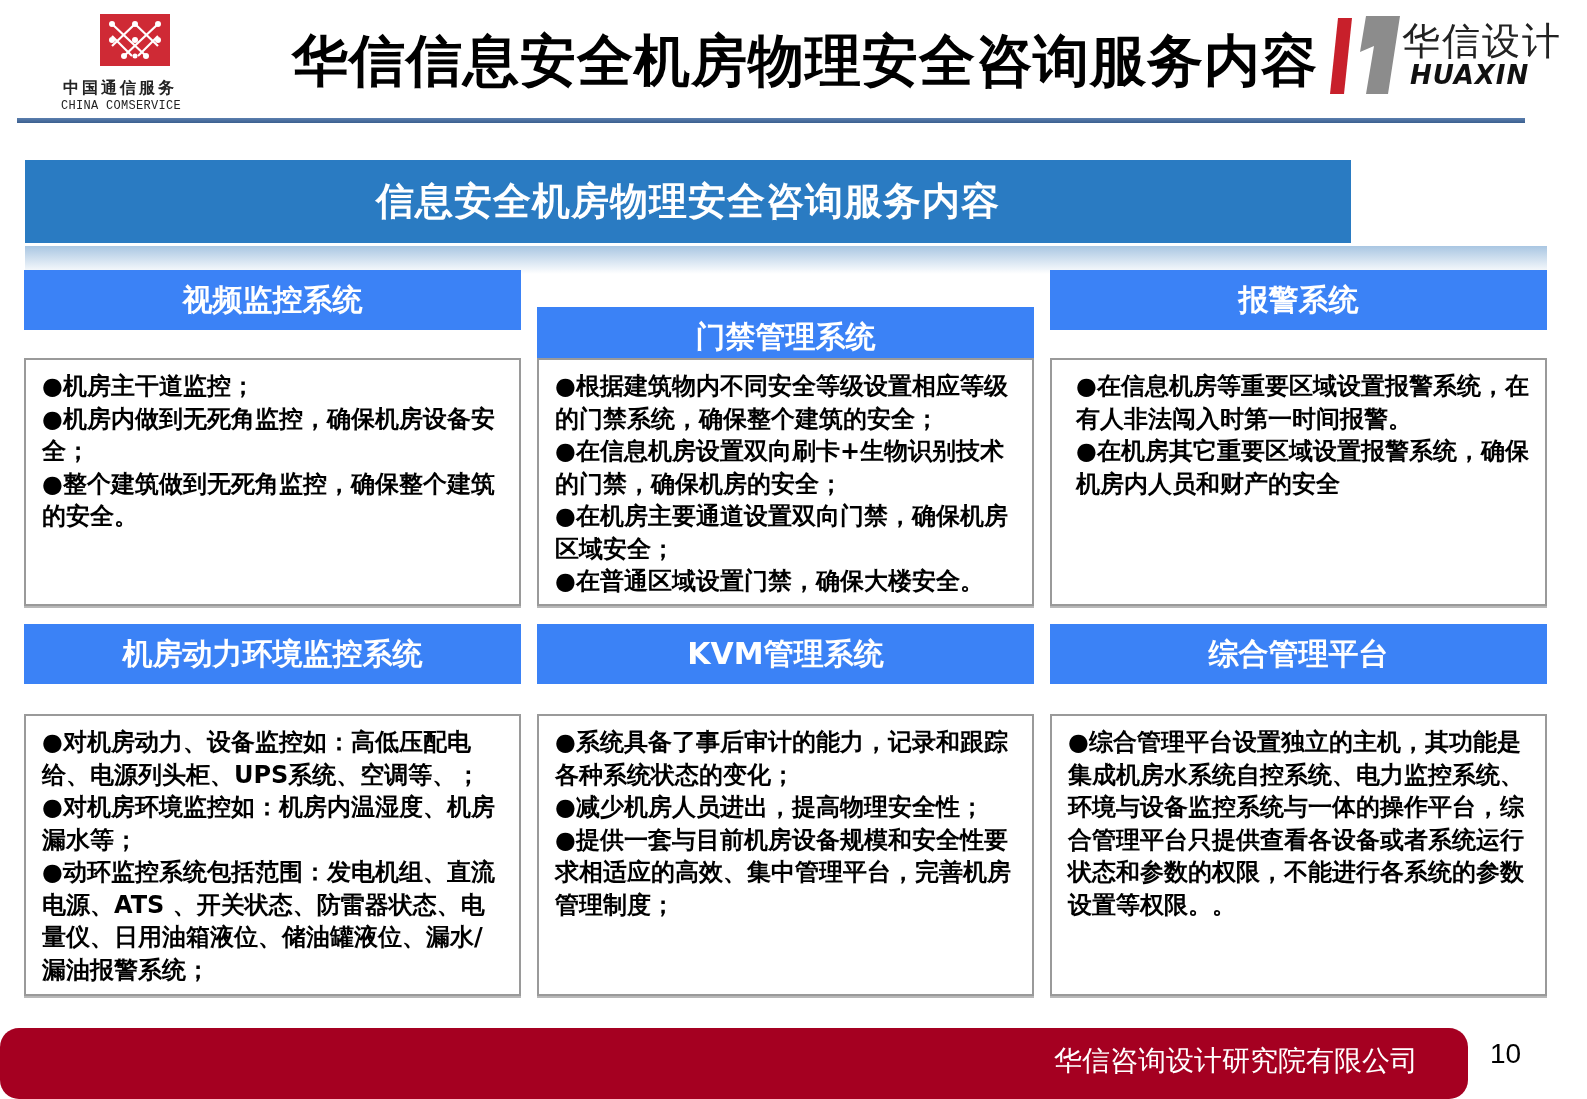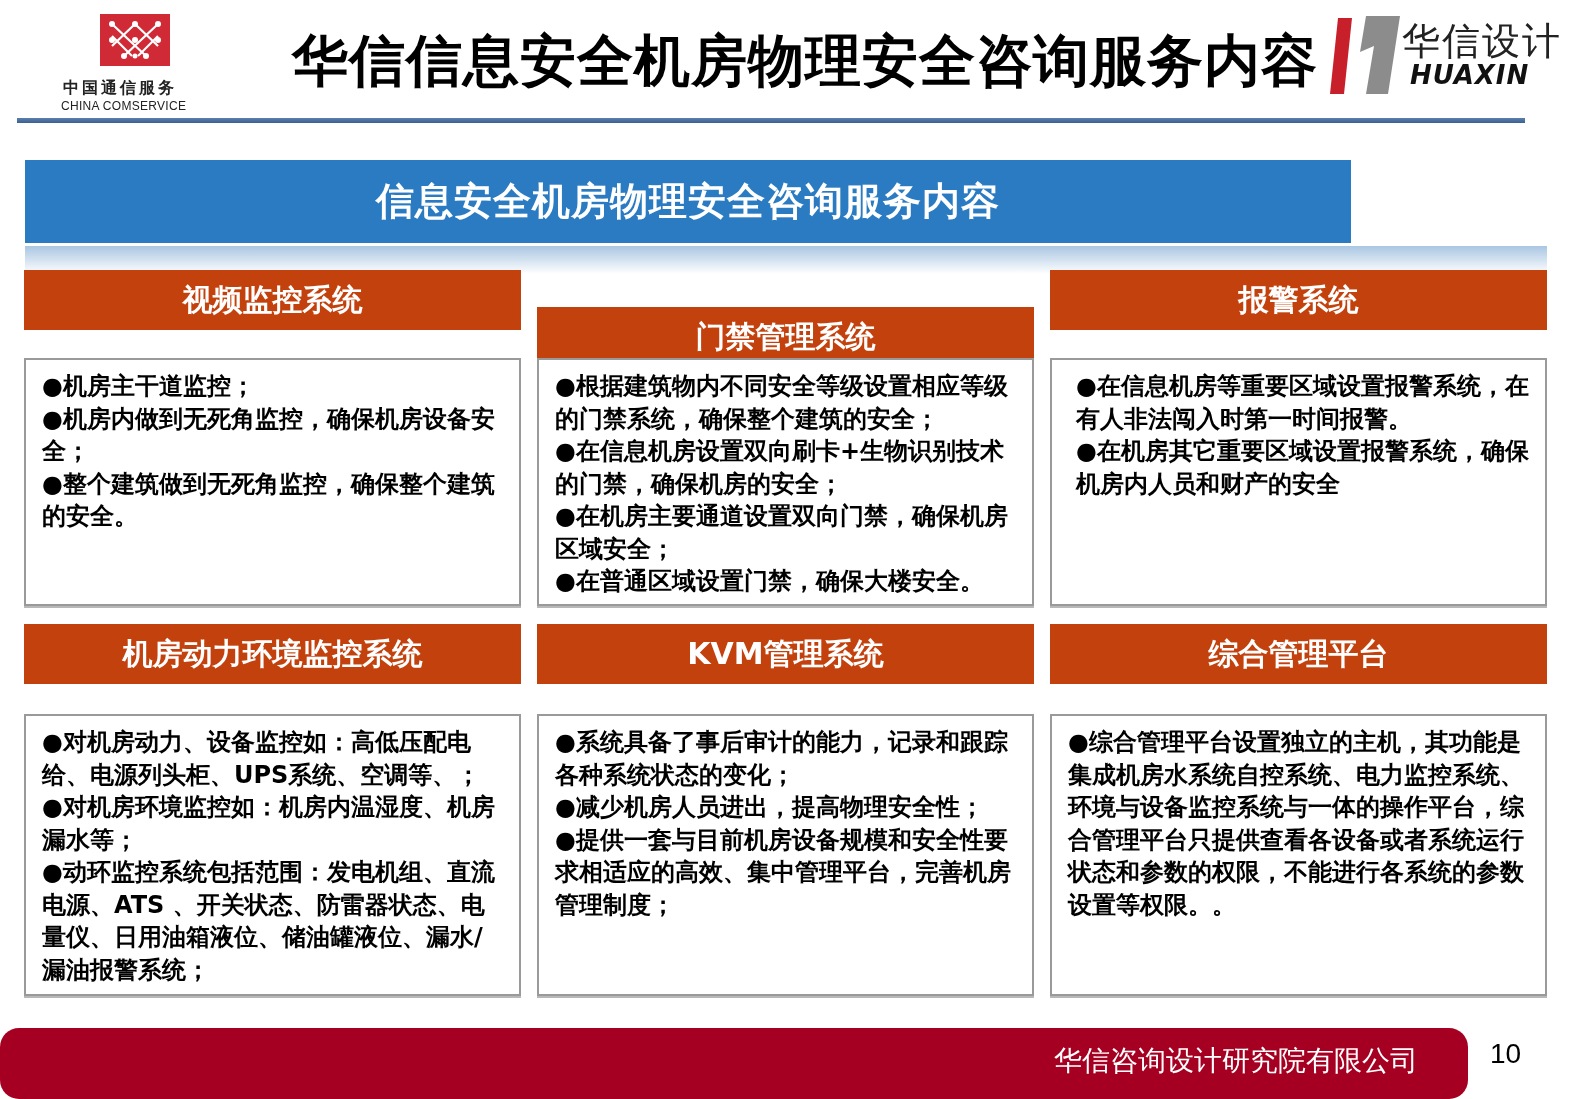--- a/index.html
+++ b/index.html
@@ -4,39 +4,39 @@
 <style>
   * { box-sizing: border-box; margin: 0; padding: 0; }
   html, body { width: 1587px; height: 1099px; background: #ffffff; overflow: hidden; }
   body { position: relative; font-family: "DejaVu Sans", "Liberation Sans", sans-serif; color: #000; }
 
   
   .logo-left { position: absolute; left: 55px; top: 12px; width: 160px; height: 100px; }
   .logo-mark { position: absolute; left: 45px; top: 2px; width: 70px; height: 52px; background: #cf2a35; }
   .logo-mark svg { width: 100%; height: 100%; }
   .logo-cn { position: absolute; left: 8px; top: 66px; font-size: 16px; letter-spacing: 3px; color: #222; font-weight: bold; white-space: nowrap; }
-  .logo-en { position: absolute; left: 6px; top: 87px; font-family: Liberation Sans, sans-serif; font-size: 12px; color: #222; white-space: nowrap; letter-spacing: 0.3px; }
+  .logo-en { position: absolute; left: 6px; top: 87px; font-family: Liberation Mono, monospace; font-size: 12px; color: #222; white-space: nowrap; letter-spacing: 0.3px; }
 
   .page-title { position: absolute; left: 292px; top: 26px; font-size: 56px; font-weight: bold; letter-spacing: 1px; white-space: nowrap; line-height: 70px; color: #000; text-align: center; }
 
   .logo-right { position: absolute; left: 1330px; top: 8px; width: 250px; height: 95px; }
   .logo-right .mark { position: absolute; left: 0; top: 0; width: 70px; height: 88px; }
   .logo-right .cn { position: absolute; left: 72px; top: 8px; font-size: 38px; color: #222; letter-spacing: 2px; white-space: nowrap; }
   .logo-right .en { position: absolute; left: 80px; top: 52px; font-size: 26px; font-weight: bold; font-style: italic; color: #111; letter-spacing: 1px; white-space: nowrap; }
 
   .header-rule { position: absolute; left: 17px; top: 118px; width: 1508px; height: 5px; background: linear-gradient(#5b7fae, #3b5f8f); }
 
   
   .banner { position: absolute; left: 25px; top: 160px; width: 1326px; height: 83px; background: #2a7bc2; display: flex; align-items: center; justify-content: center; }
   .banner-title { color: #ffffff; font-size: 38px; font-weight: bold; letter-spacing: 1px; }
   .banner-shade { position: absolute; left: 25px; top: 246px; width: 1522px; height: 28px; background: linear-gradient(#a9c6e2, #ffffff); }
 
   
   .section { position: absolute; width: 497px; }
-  .section-head { position: absolute; left: 0; width: 497px; height: 60px; background: #c2410c; display: flex; align-items: center; justify-content: center; }
+  .section-head { position: absolute; left: 0; width: 497px; height: 60px; background: #3b82f6; display: flex; align-items: center; justify-content: center; }
   .section-head span { color: #ffffff; font-size: 30px; font-weight: bold; }
   .section-body { position: absolute; left: 0; width: 497px; background: #fff; border: 2px solid #9a9a9a; box-shadow: 0 2px 0 #b8b8b8; padding: 10px 16px 0 16px; }
   .section-body p { font-size: 24px; font-weight: bold; line-height: 32.5px; color: #000; }
 
   
   .footer-bar { position: absolute; left: 0; top: 1028px; width: 1468px; height: 71px; background: #a50021; border-radius: 19px; }
   .footer-text { position: absolute; right: 50px; top: 14px; color: #ffffff; font-size: 28px; white-space: nowrap; }
   .page-number { position: absolute; left: 1490px; top: 1038px; font-family: "Liberation Sans", sans-serif; font-size: 28px; color: #000; }
 </style>
 </head>

